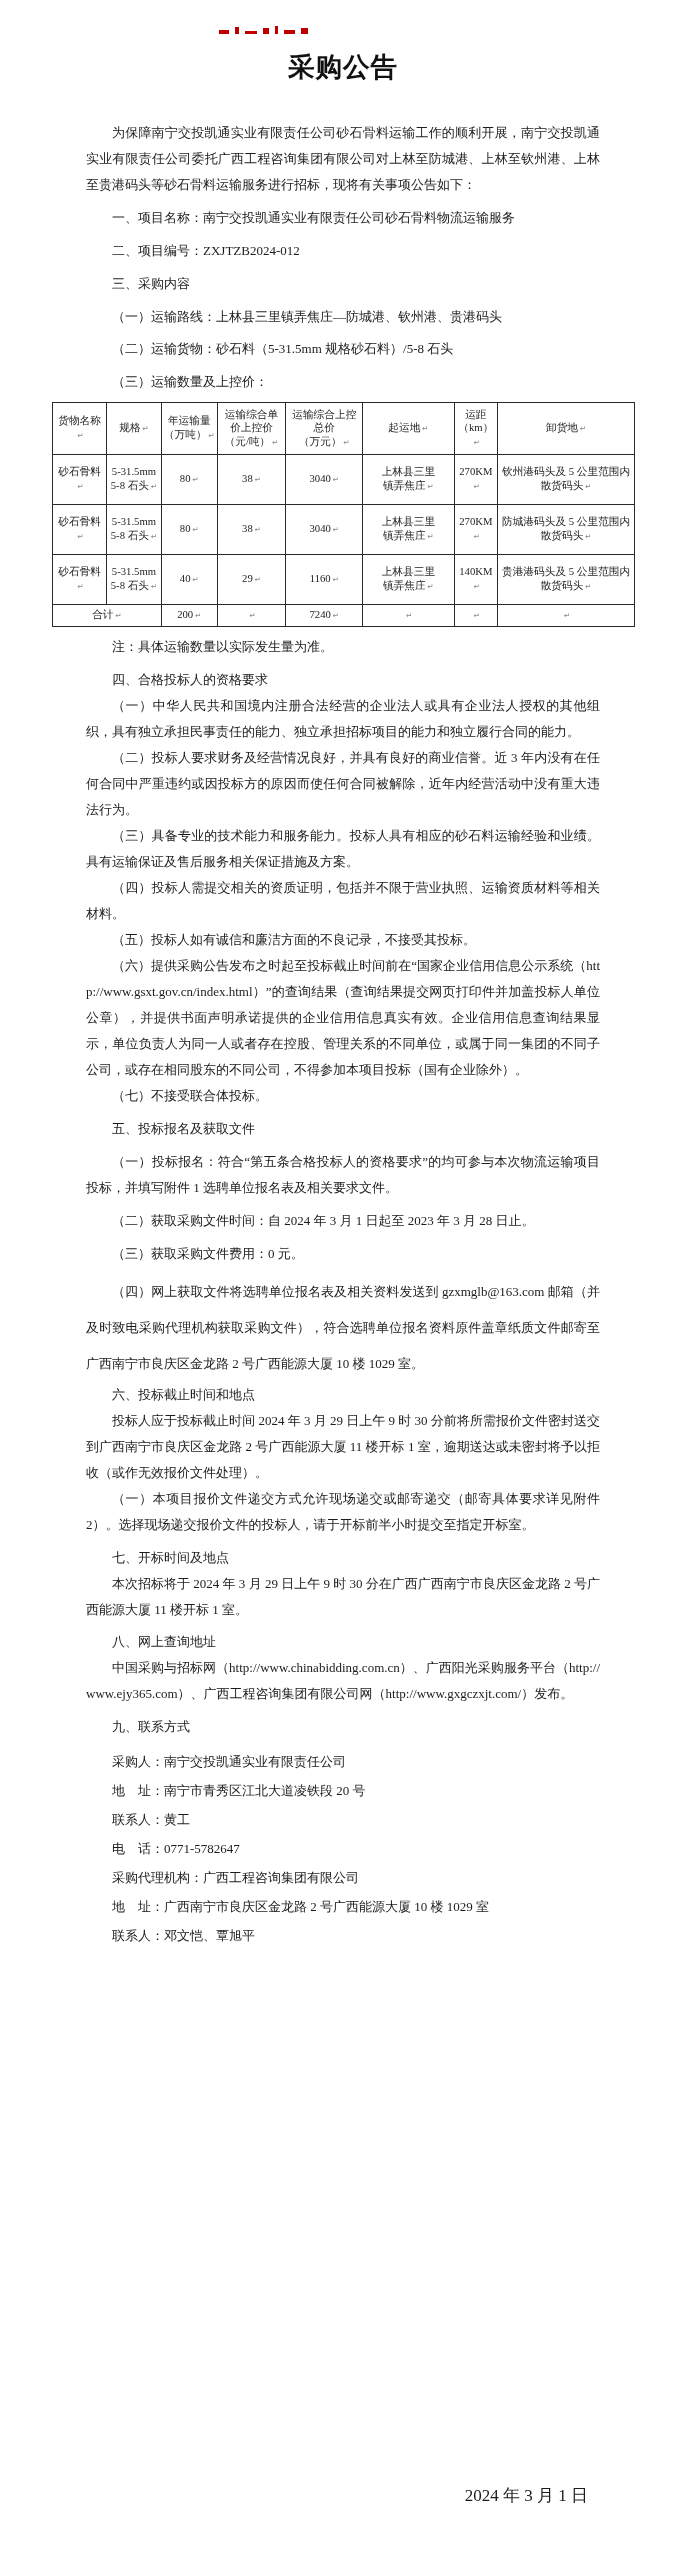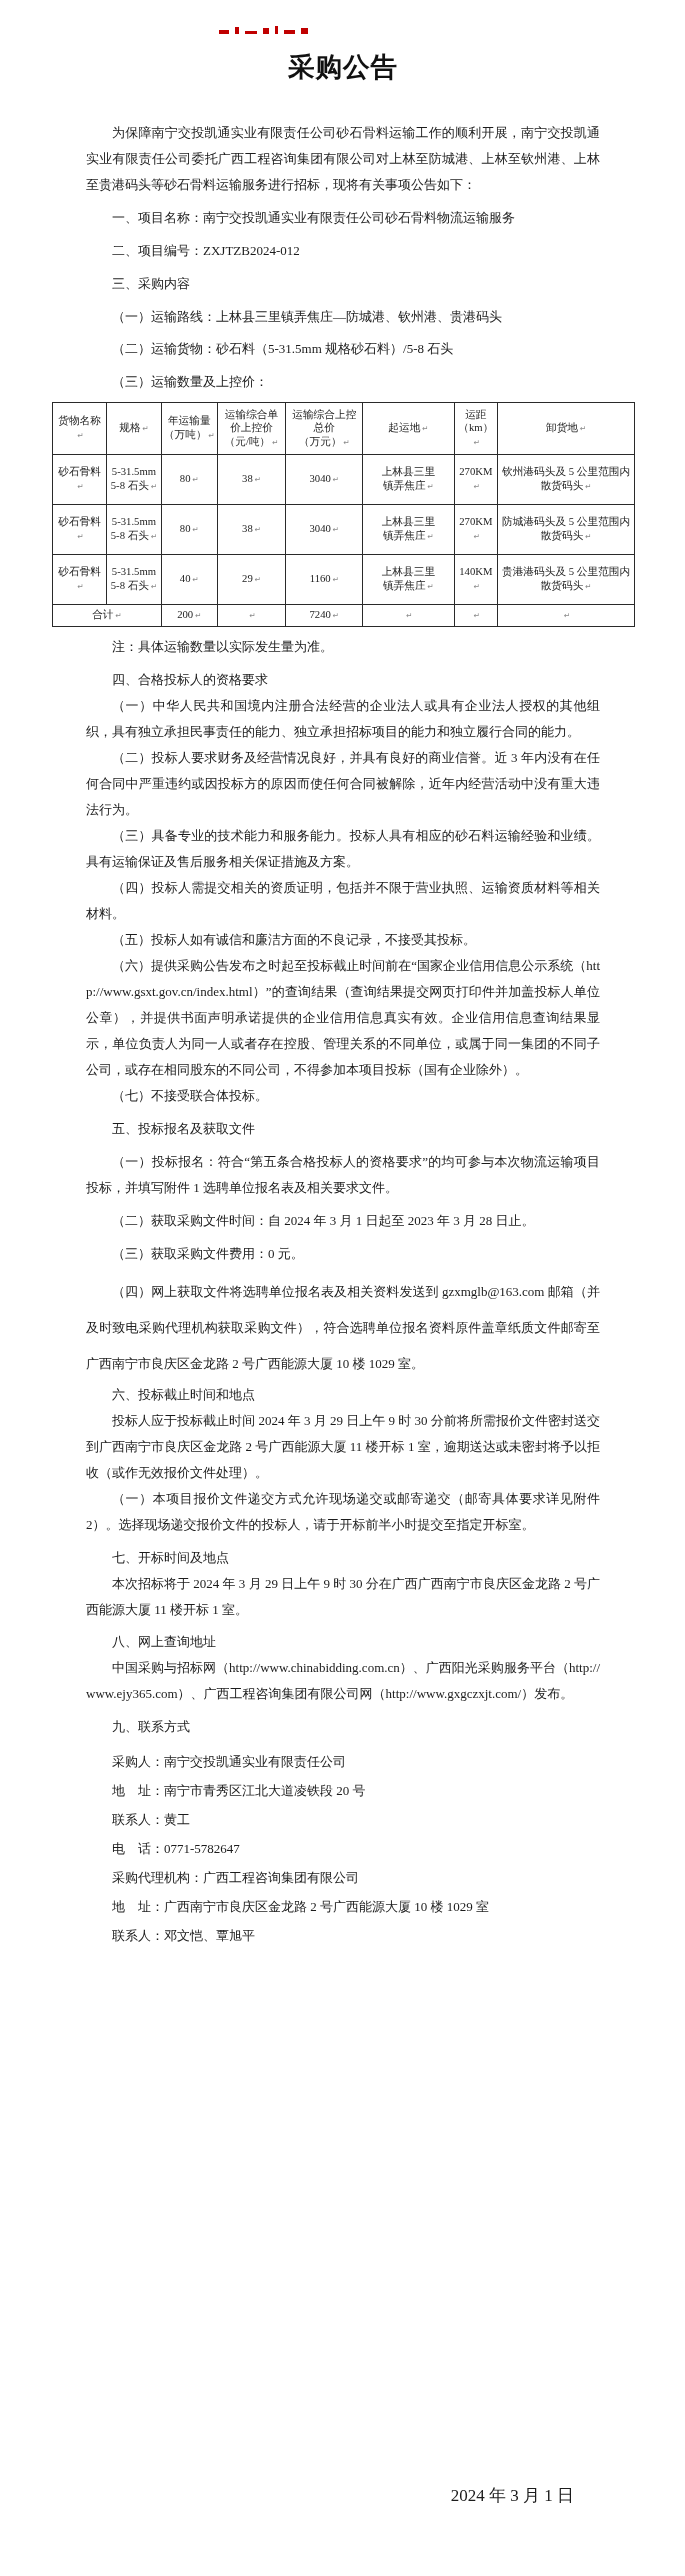--- a/index.html
+++ b/index.html
@@ -38,21 +38,21 @@
   table.qty th, table.qty td {
     border:0.9px solid #2a2a2a; text-align:center; vertical-align:middle;
     padding:4.3px 1.7px; word-break:break-all;
   }
   table.qty th { font-weight:normal; white-space:pre-line; }
   table.qty td { white-space:pre-line; }
   tr.data-row td { padding:10.3px 1.7px; }
   tr.total-row td { padding:3.4px 1.7px;margin-left:44px; }
   .pmark { font-family:"DejaVu Sans",sans-serif; font-size:7.7px; color:#8a8a8a; margin-left:1.7px; }
 
-  .date-line { position:absolute; top:2483px; right:112px;
+  .date-line { position:absolute; top:2483px; right:98px;
                font-size:17px; line-height:26px; color:#1c1c1c; }
 </style>
 </head>
 <body>
 
 <div class="page">
 
   <div class="red-frag">
     <i></i>
       <i></i>

